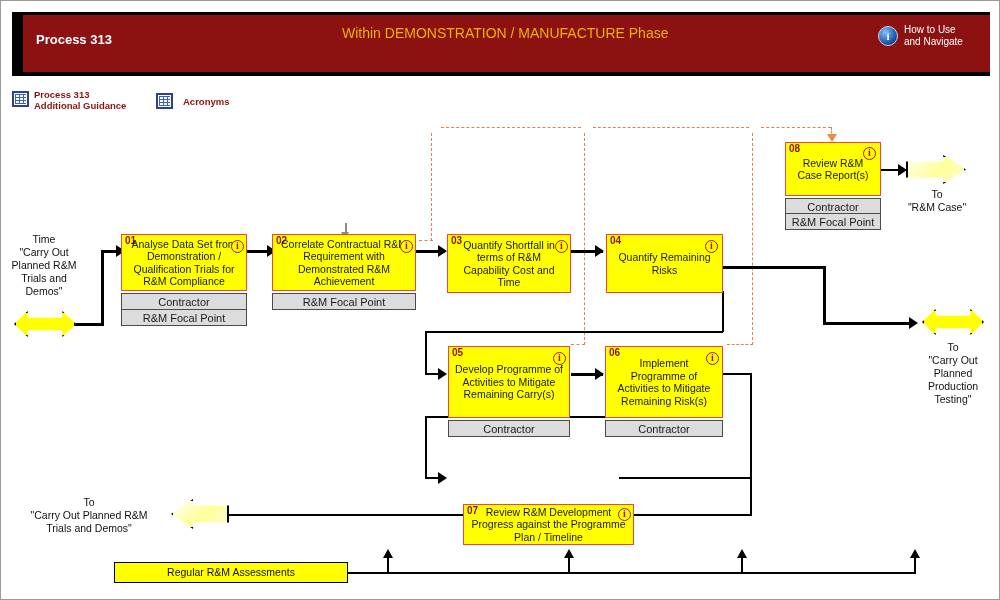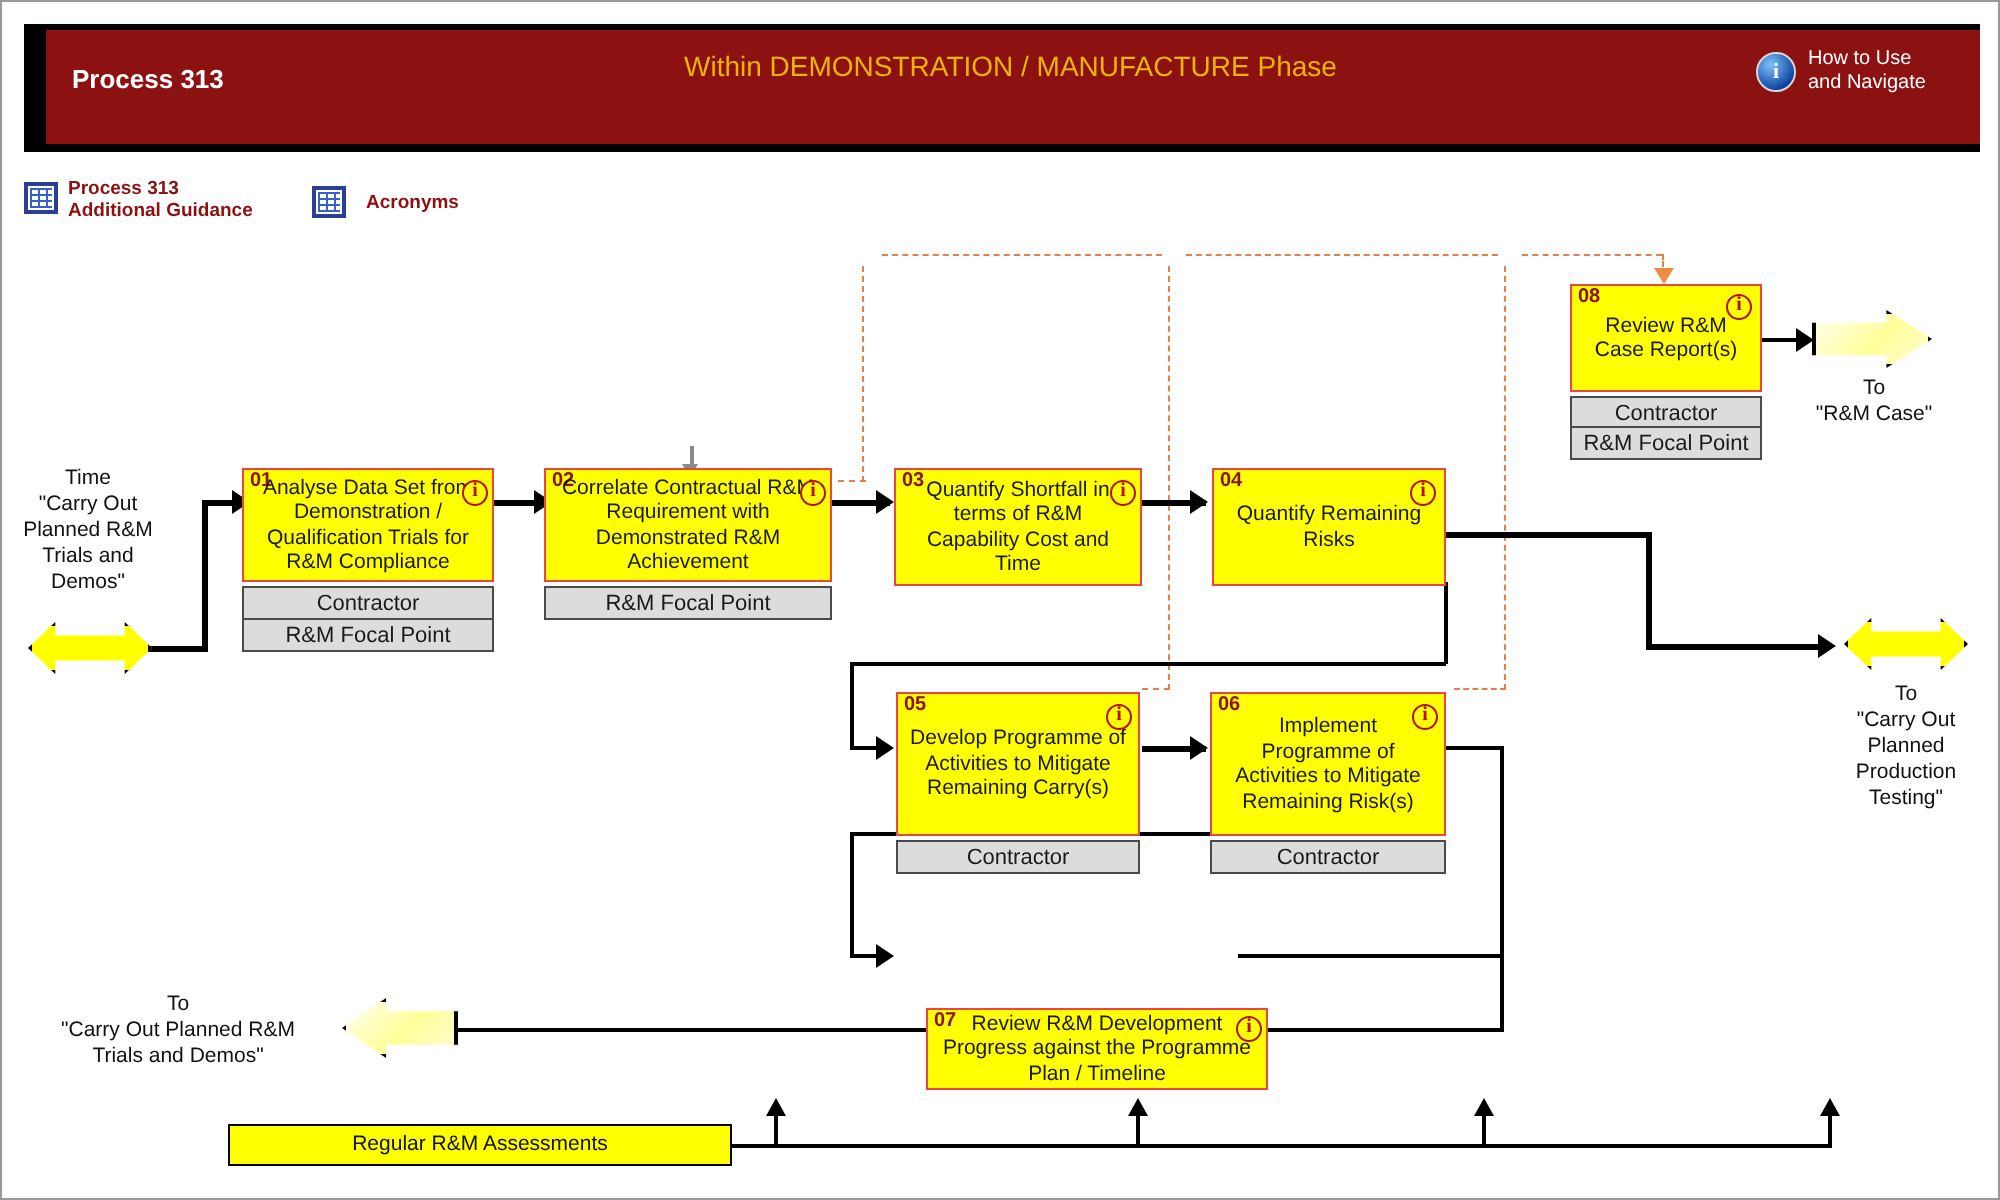--- a/index.html
+++ b/index.html
@@ -279,15 +279,15 @@
   </div>
 
   <div class="chev chev-l chev-grad" style="left:170px;top:498px;width:58px;height:30px;"></div>
   <div class="freelbl" style="left:10px;top:495px;width:156px;">
     <div>To</div>
     <div>"Carry Out Planned R&amp;M</div>
     <div>Trials and Demos"</div>
   </div>
 
 
-  <div class="banner" style="left:113px;top:561px;width:252px;height:21px;">Regular R&amp;M Assessments</div>
+  <div class="banner" style="left:113px;top:561px;width:234px;height:21px;">Regular R&amp;M Assessments</div>
 
 </div>
 
 </body></html>

